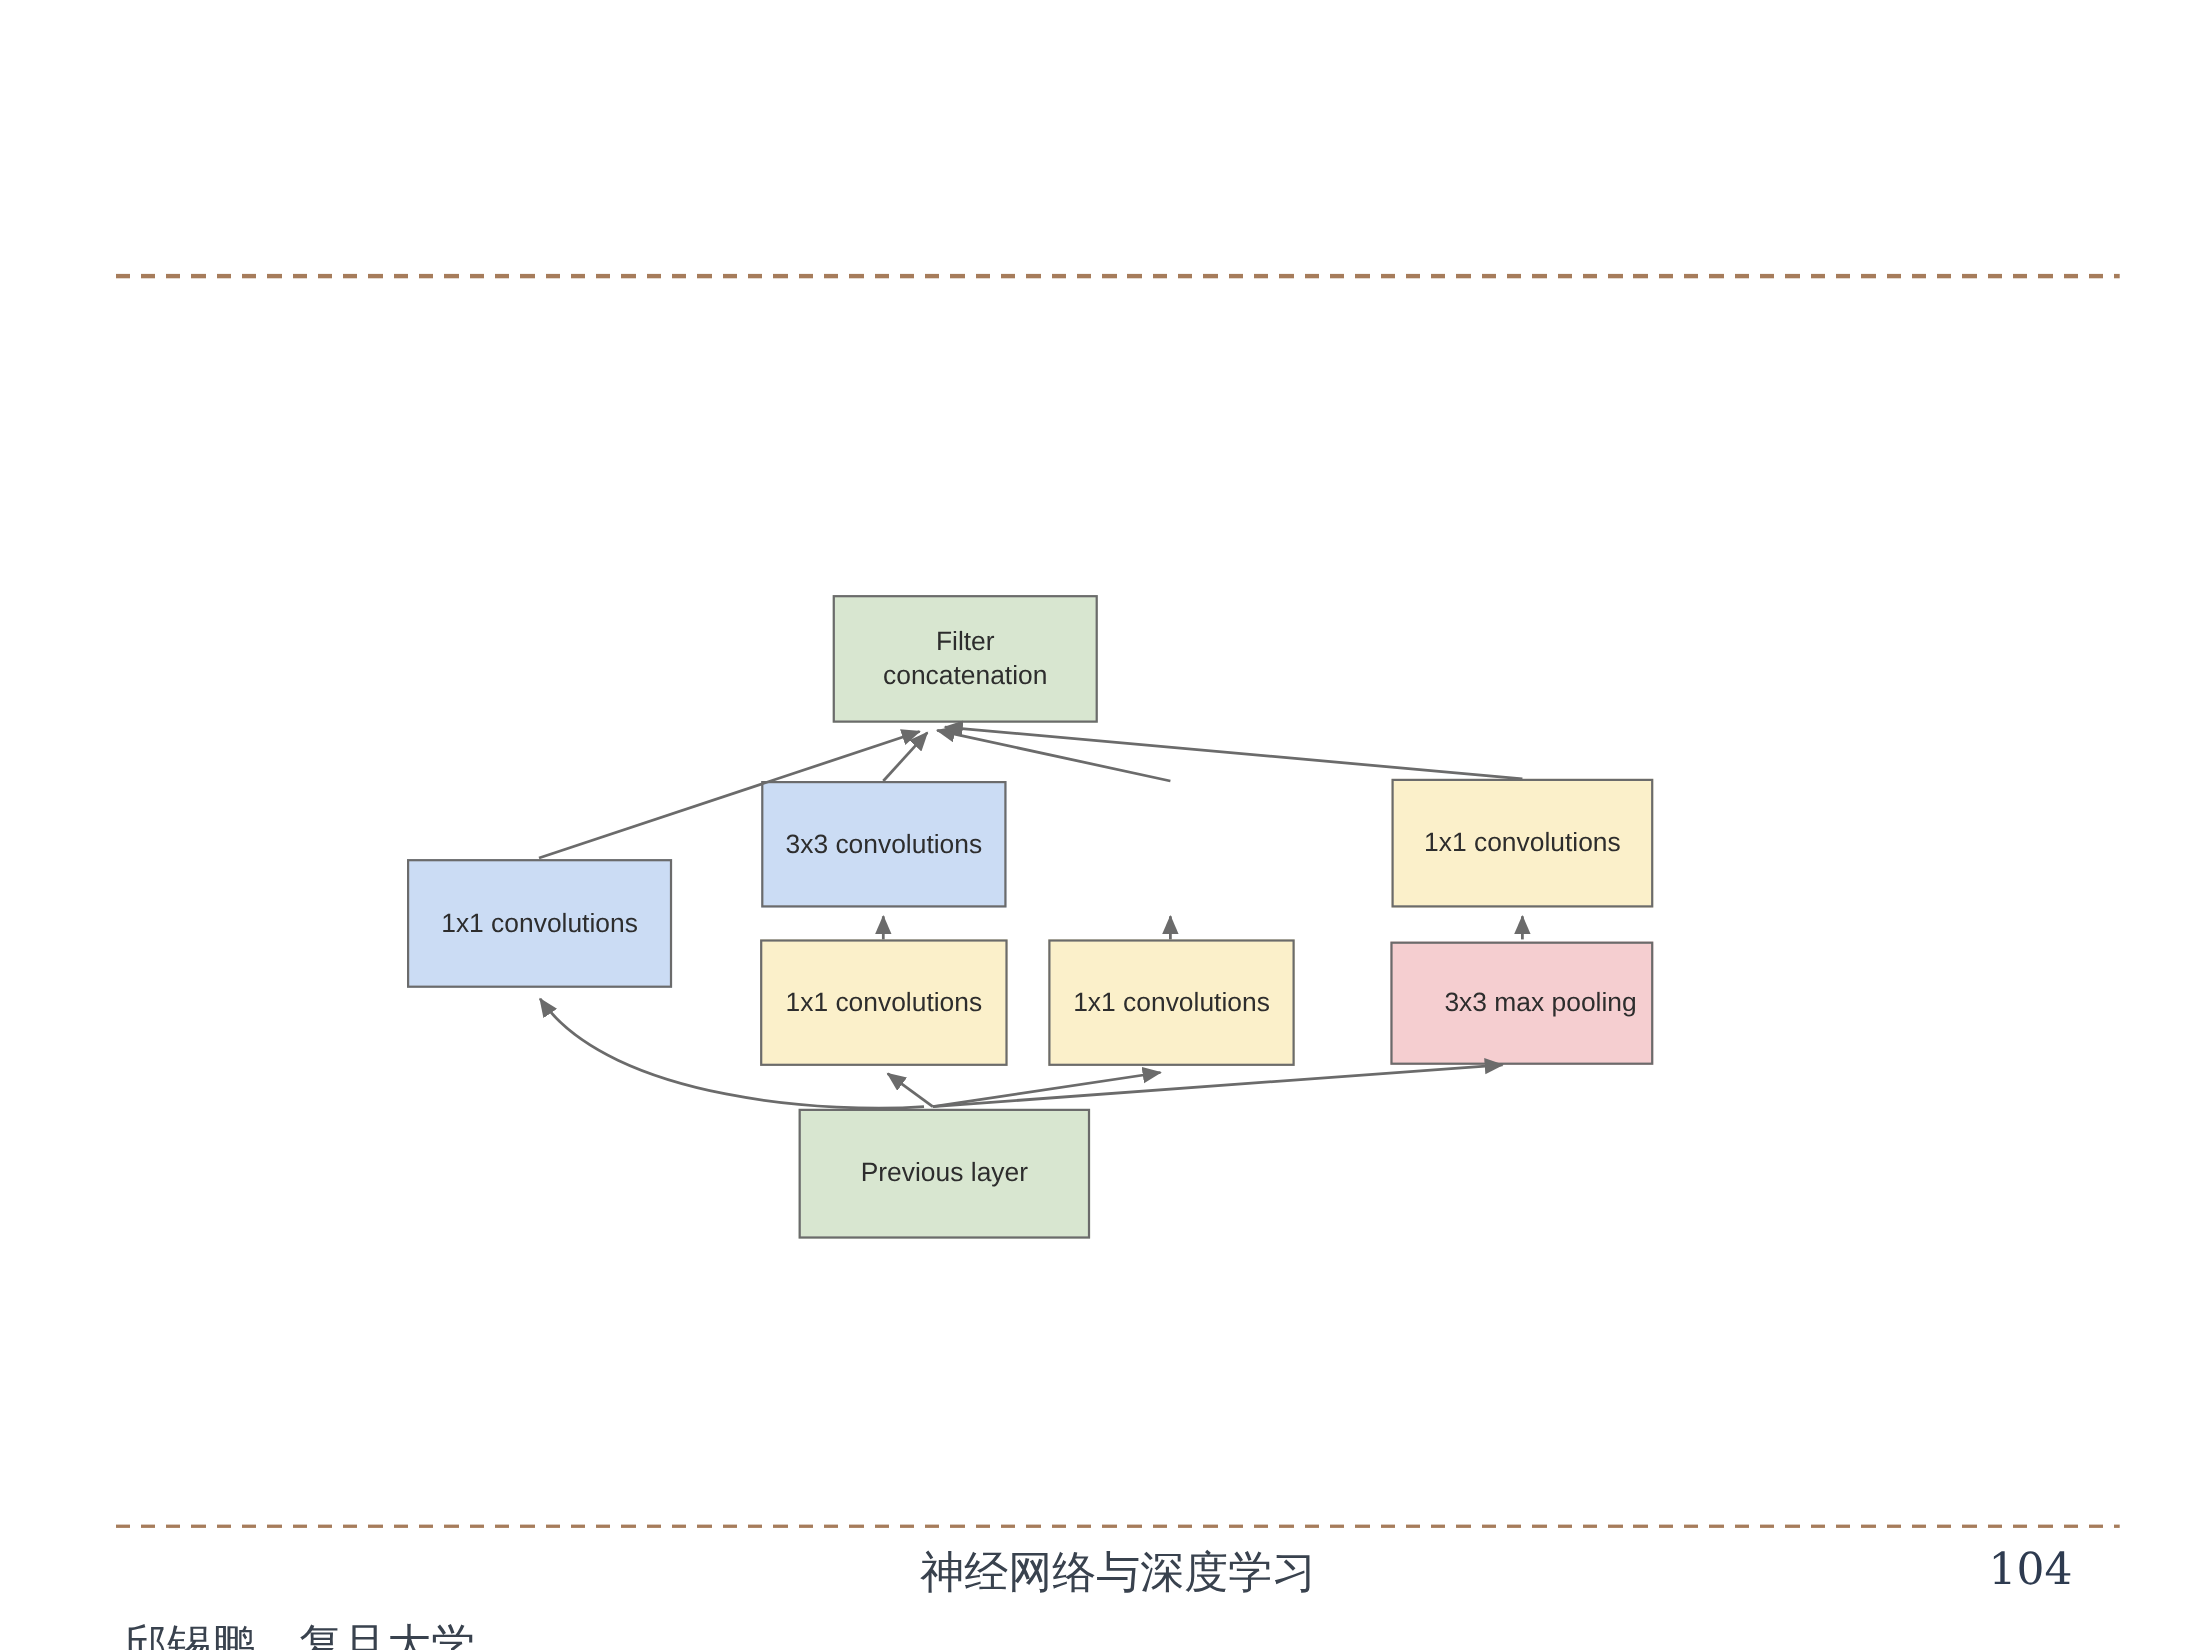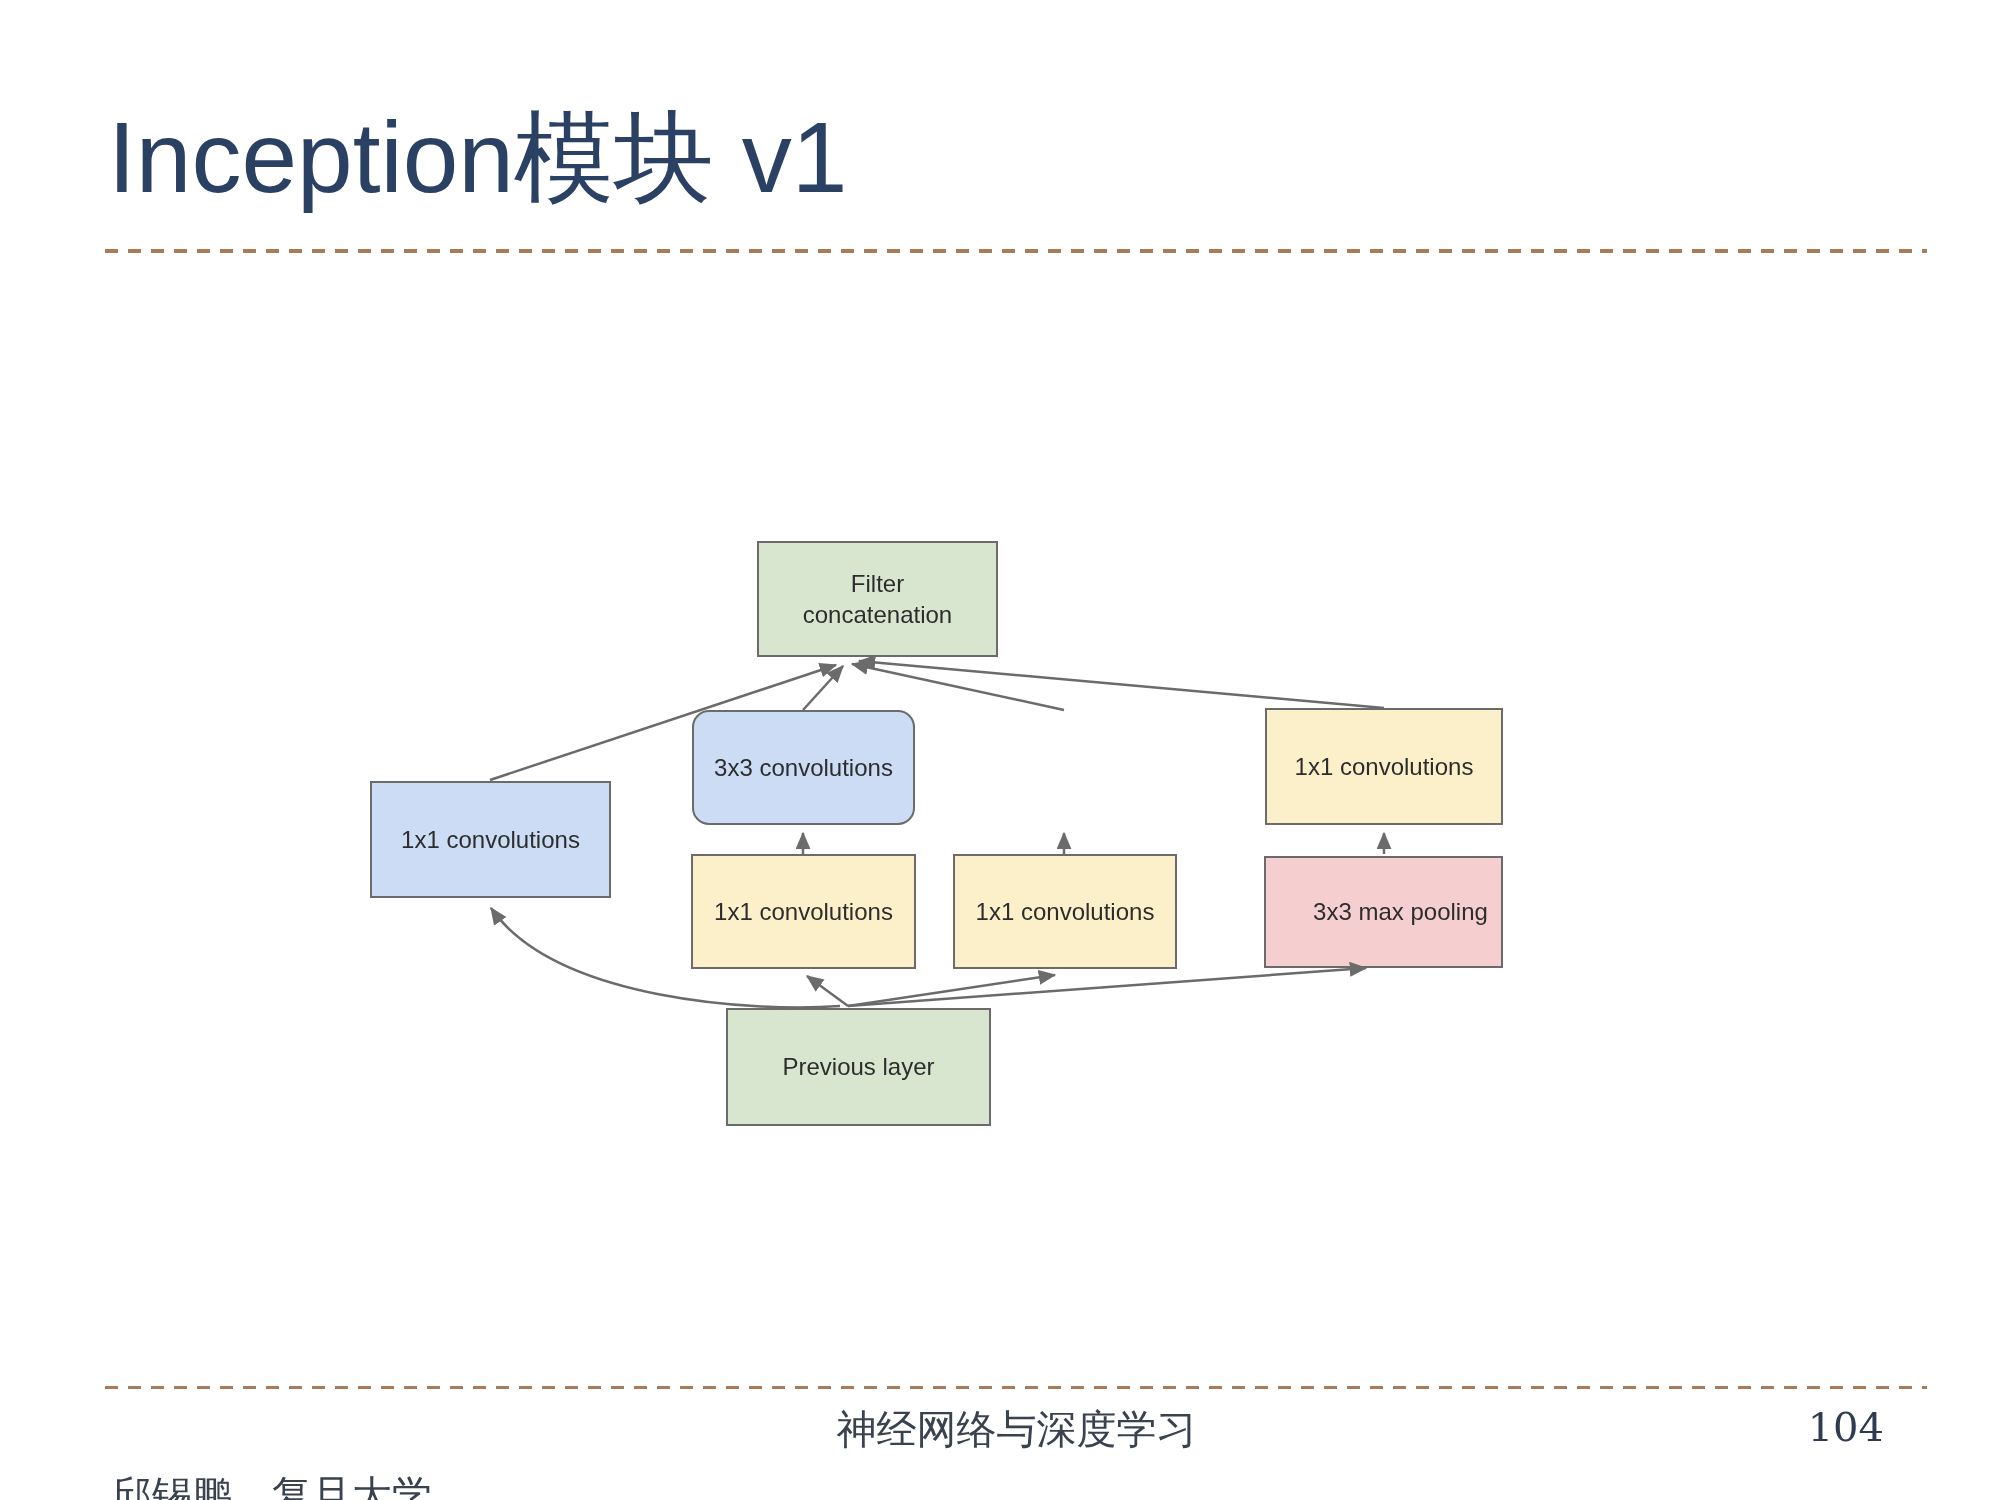--- a/index.html
+++ b/index.html
@@ -64,28 +64,27 @@
   }
   .footer-author{left:112px;top:1468px;font-family:Liberation Serif, serif;}
   .footer-course{left:0;right:0;top:1402px;text-align:center;padding-left:33px;}
   .footer-page{right:116px;top:1404px;color:#2e3b50;}
 </style>
 </head>
 <body>
 
 <div class="slide">
 
-  <div class="page-title">Inception模块 v1</div>
   <div class="dashed-rule rule-title"></div>
 
   <div class="node green wrap" style="left:757px;top:541px;width:241px;height:116px;">Filter concatenation</div>
 
   <div class="node blue" style="left:370px;top:781px;width:241px;height:117px;">1x1 convolutions</div>
 
-  <div class="node blue" style="left:692px;top:710px;width:223px;height:115px;border-radius:17px;">3x3 convolutions</div>
+  <div class="node blue" style="left:692px;top:710px;width:223px;height:115px;">3x3 convolutions</div>
 
 
   <div class="node yellow" style="left:1265px;top:708px;width:238px;height:117px;">1x1 convolutions</div>
 
   <div class="node yellow" style="left:691px;top:854px;width:225px;height:115px;">1x1 convolutions</div>
 
   <div class="node yellow" style="left:953px;top:854px;width:224px;height:115px;">1x1 convolutions</div>
 
   <div class="node pink" style="left:1264px;top:856px;width:239px;height:112px;">3x3 max pooling</div>
 

